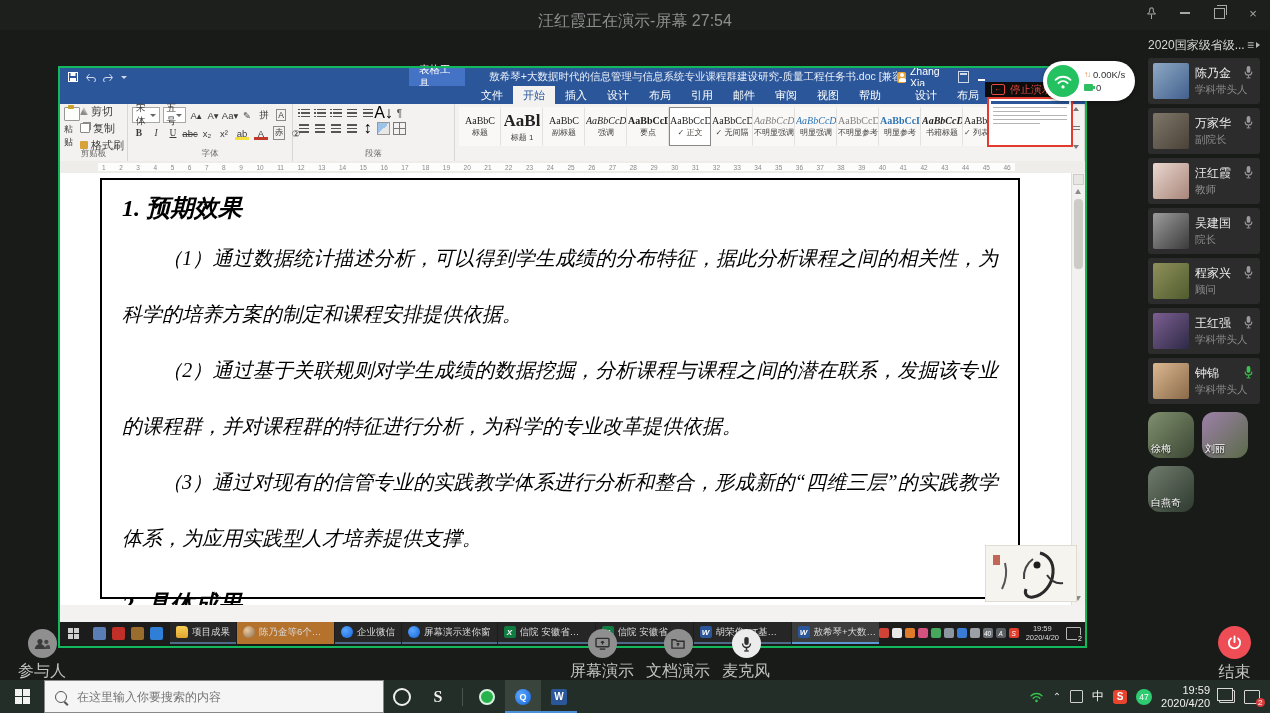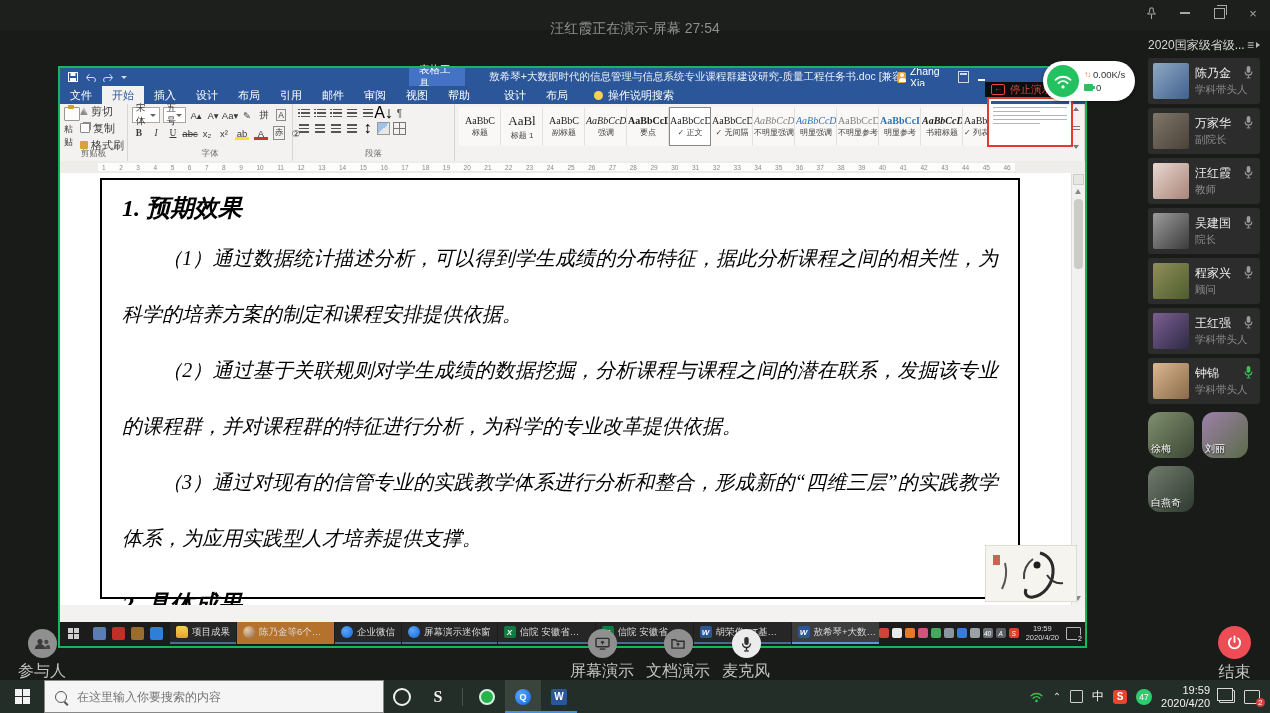--- a/index.html
+++ b/index.html
@@ -1,21 +1,21 @@
 <!DOCTYPE html>
 <html><head>
 <meta charset="utf-8">
 <style>
   html,body{margin:0;padding:0;background:#101210;}
   #app{position:relative;width:1270px;height:713px;background:#191b19;overflow:hidden;
        font-family:"Liberation Sans","DejaVu Sans",sans-serif;-webkit-font-smoothing:antialiased;}
   .abs{position:absolute;}
   
   .topbar{left:0;top:0;width:1270px;height:30px;background:#1d1f1d;}
-  .topbar-title{position:absolute;left:0;right:0;top:20px;text-align:center;font-size:14px;color:#8e8e8e;}
+  .topbar-title{position:absolute;left:0;right:0;top:11px;text-align:center;font-size:16px;color:#8e8e8e;}
   .winctl{position:absolute;right:10px;top:6px;display:flex;gap:20px;align-items:center;}
   .winctl .wc{width:14px;height:14px;display:flex;align-items:center;justify-content:center;color:#a8a8a8;font-size:13px;}
   .ic-min{width:10px;height:2px;background:#a8a8a8;}
   .ic-restore{width:9px;height:9px;border:1px solid #a8a8a8;position:relative;}
   .ic-restore:before{content:"";position:absolute;left:2px;top:-4px;width:9px;height:9px;border:1px solid #a8a8a8;border-bottom:none;border-left:none;}
   .pin-svg{display:block;}
   
   .side-header{left:1148px;top:36px;width:112px;height:18px;display:flex;align-items:center;justify-content:space-between;}
   .side-header .sh-t{font-size:12px;color:#d6d6d6;white-space:nowrap;overflow:hidden;}
   .sh-ico{color:#b5b5b5;font-size:12px;display:flex;align-items:center;gap:2px;}
@@ -41,21 +41,21 @@
   .w-doc-title{margin-left:24px;white-space:nowrap;overflow:hidden;font-size:10.5px;color:#e8eef7;}
   .w-title-right{margin-left:auto;display:flex;align-items:center;gap:9px;margin-right:100px;}
   .user-chip{display:flex;align-items:center;gap:4px;}
   .user-ico{width:11px;height:11px;border-radius:2px;background:#e8a33d;position:relative;}
   .user-ico:before{content:"";position:absolute;left:3.5px;top:1.5px;width:4px;height:4px;border-radius:50%;background:#fff;}
   .user-ico:after{content:"";position:absolute;left:2px;top:6px;width:7px;height:4px;border-radius:3px 3px 0 0;background:#fff;}
   .rd-ico{width:10px;height:10px;border:1px solid #cfd9ea;position:relative;}
   .rd-ico:before{content:"";position:absolute;left:1px;top:1px;right:1px;height:2px;background:#cfd9ea;}
   .ttl-min{width:9px;height:1.5px;background:#fff;margin-top:6px;}
   
-  .w-tabs{position:absolute;left:0;top:18px;width:1025px;height:18px;background:#2b579a;display:flex;align-items:stretch;}
+  .w-tabs{position:absolute;left:0;top:18px;width:1025px;height:18px;background:#2b579a;display:flex;align-items:stretch;justify-content:flex-end;}
   .wtab{display:flex;align-items:center;padding:0 10px;font-size:11px;color:#fff;cursor:default;}
   .wtab.active{background:#f3f2f1;color:#2b579a;}
   .ctx-tabs{display:flex;margin-left:14px;}
   .tellme{display:flex;align-items:center;gap:5px;margin-left:16px;font-size:11px;color:#fff;}
   .bulb{width:9px;height:9px;border-radius:50%;background:#f7d154;display:inline-block;}
   
   .w-ribbon{position:absolute;left:0;top:36px;width:1025px;height:57px;background:#f3f2f1;border-bottom:1px solid #d2d0cb;display:flex;}
   .rgroup{position:relative;height:100%;border-right:1px solid #d8d6d1;box-sizing:border-box;padding:3px 4px 12px 4px;}
   .glabel{position:absolute;bottom:1px;left:0;right:0;text-align:center;font-size:8.5px;color:#6e6c68;}
   .g-clip{width:68px;display:flex;}
@@ -91,21 +91,21 @@
   .pilcr{font-size:10px;color:#555;}
   .grid-ic{width:11px;height:11px;border:1px solid #777;background:
      linear-gradient(#777,#777) center/11px 1px no-repeat,
      linear-gradient(#777,#777) center/1px 11px no-repeat;}
   .shade-ic{width:11px;height:11px;background:linear-gradient(135deg,#9ec3e8 50%,#e8e8e8 50%);border:1px solid #999;}
   .g-styles{flex:1;display:flex;padding-right:16px;}
   .styles-row{display:flex;overflow:hidden;flex:1;}
   .stylecard{width:42px;height:39px;border:1px solid transparent;border-right:1px solid #e3e1dd;display:flex;flex-direction:column;align-items:center;justify-content:center;gap:1px;background:#f9f8f7;box-sizing:border-box;}
   .stylecard.selected{border:1px solid #8a8886;background:#fff;}
   .sprev{font-size:10px;color:#222;white-space:nowrap;overflow:hidden;max-width:40px;font-family:"Liberation Serif",serif;}
-  .stylecard.lg .sprev{font-size:13px;font-weight:normal;}
+  .stylecard.lg .sprev{font-size:17px;font-weight:bold;}
   .stylecard.b .sprev{font-weight:bold;}
   .stylecard.i .sprev{font-style:italic;}
   .stylecard.bi .sprev{font-weight:bold;font-style:italic;}
   .stylecard.blue .sprev{color:#2e74b5;}
   .stylecard.gray .sprev{color:#808080;}
   .stylecard.u .sprev{text-decoration:underline;}
   .slabel{font-size:8px;color:#44423f;white-space:nowrap;overflow:hidden;max-width:40px;}
   .gal-scroll{position:absolute;right:2px;top:3px;bottom:12px;width:12px;display:flex;flex-direction:column;justify-content:space-between;align-items:center;}
   .gal-scroll .tri-up{width:0;height:0;border-bottom:4px solid #777;border-left:3px solid transparent;border-right:3px solid transparent;}
   .gal-scroll .tri-dn{width:0;height:0;border-top:4px solid #777;border-left:3px solid transparent;border-right:3px solid transparent;}

